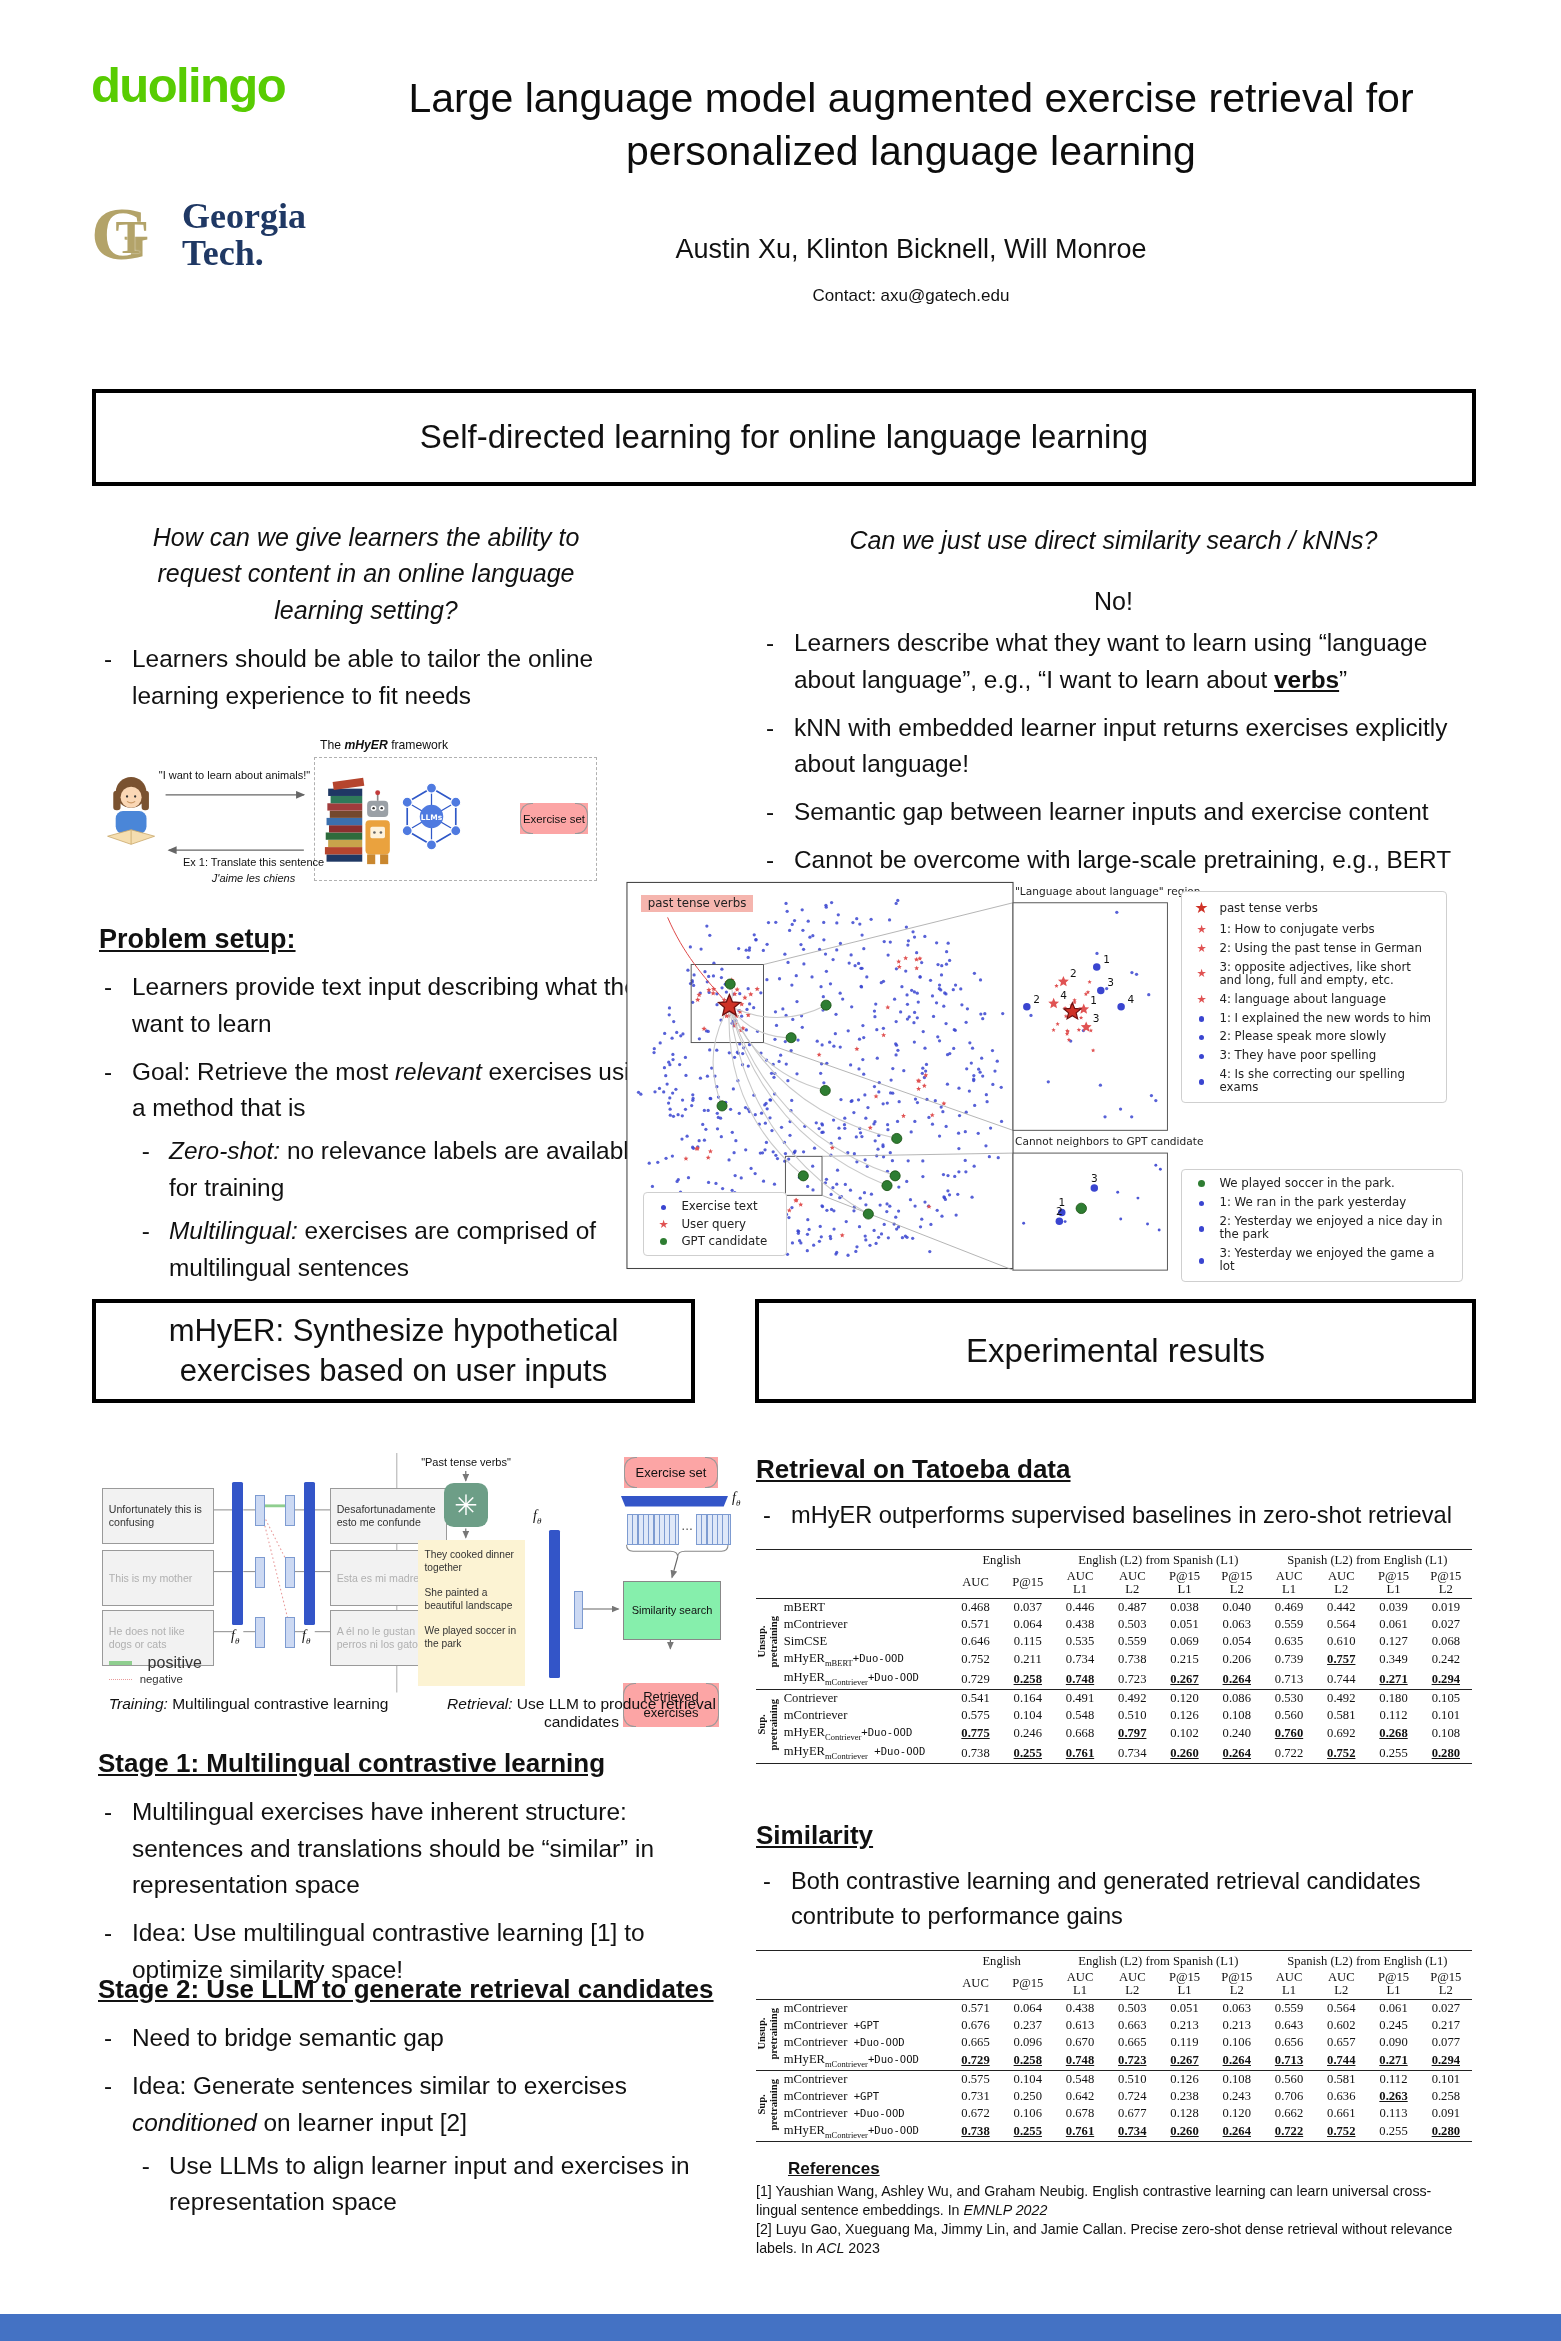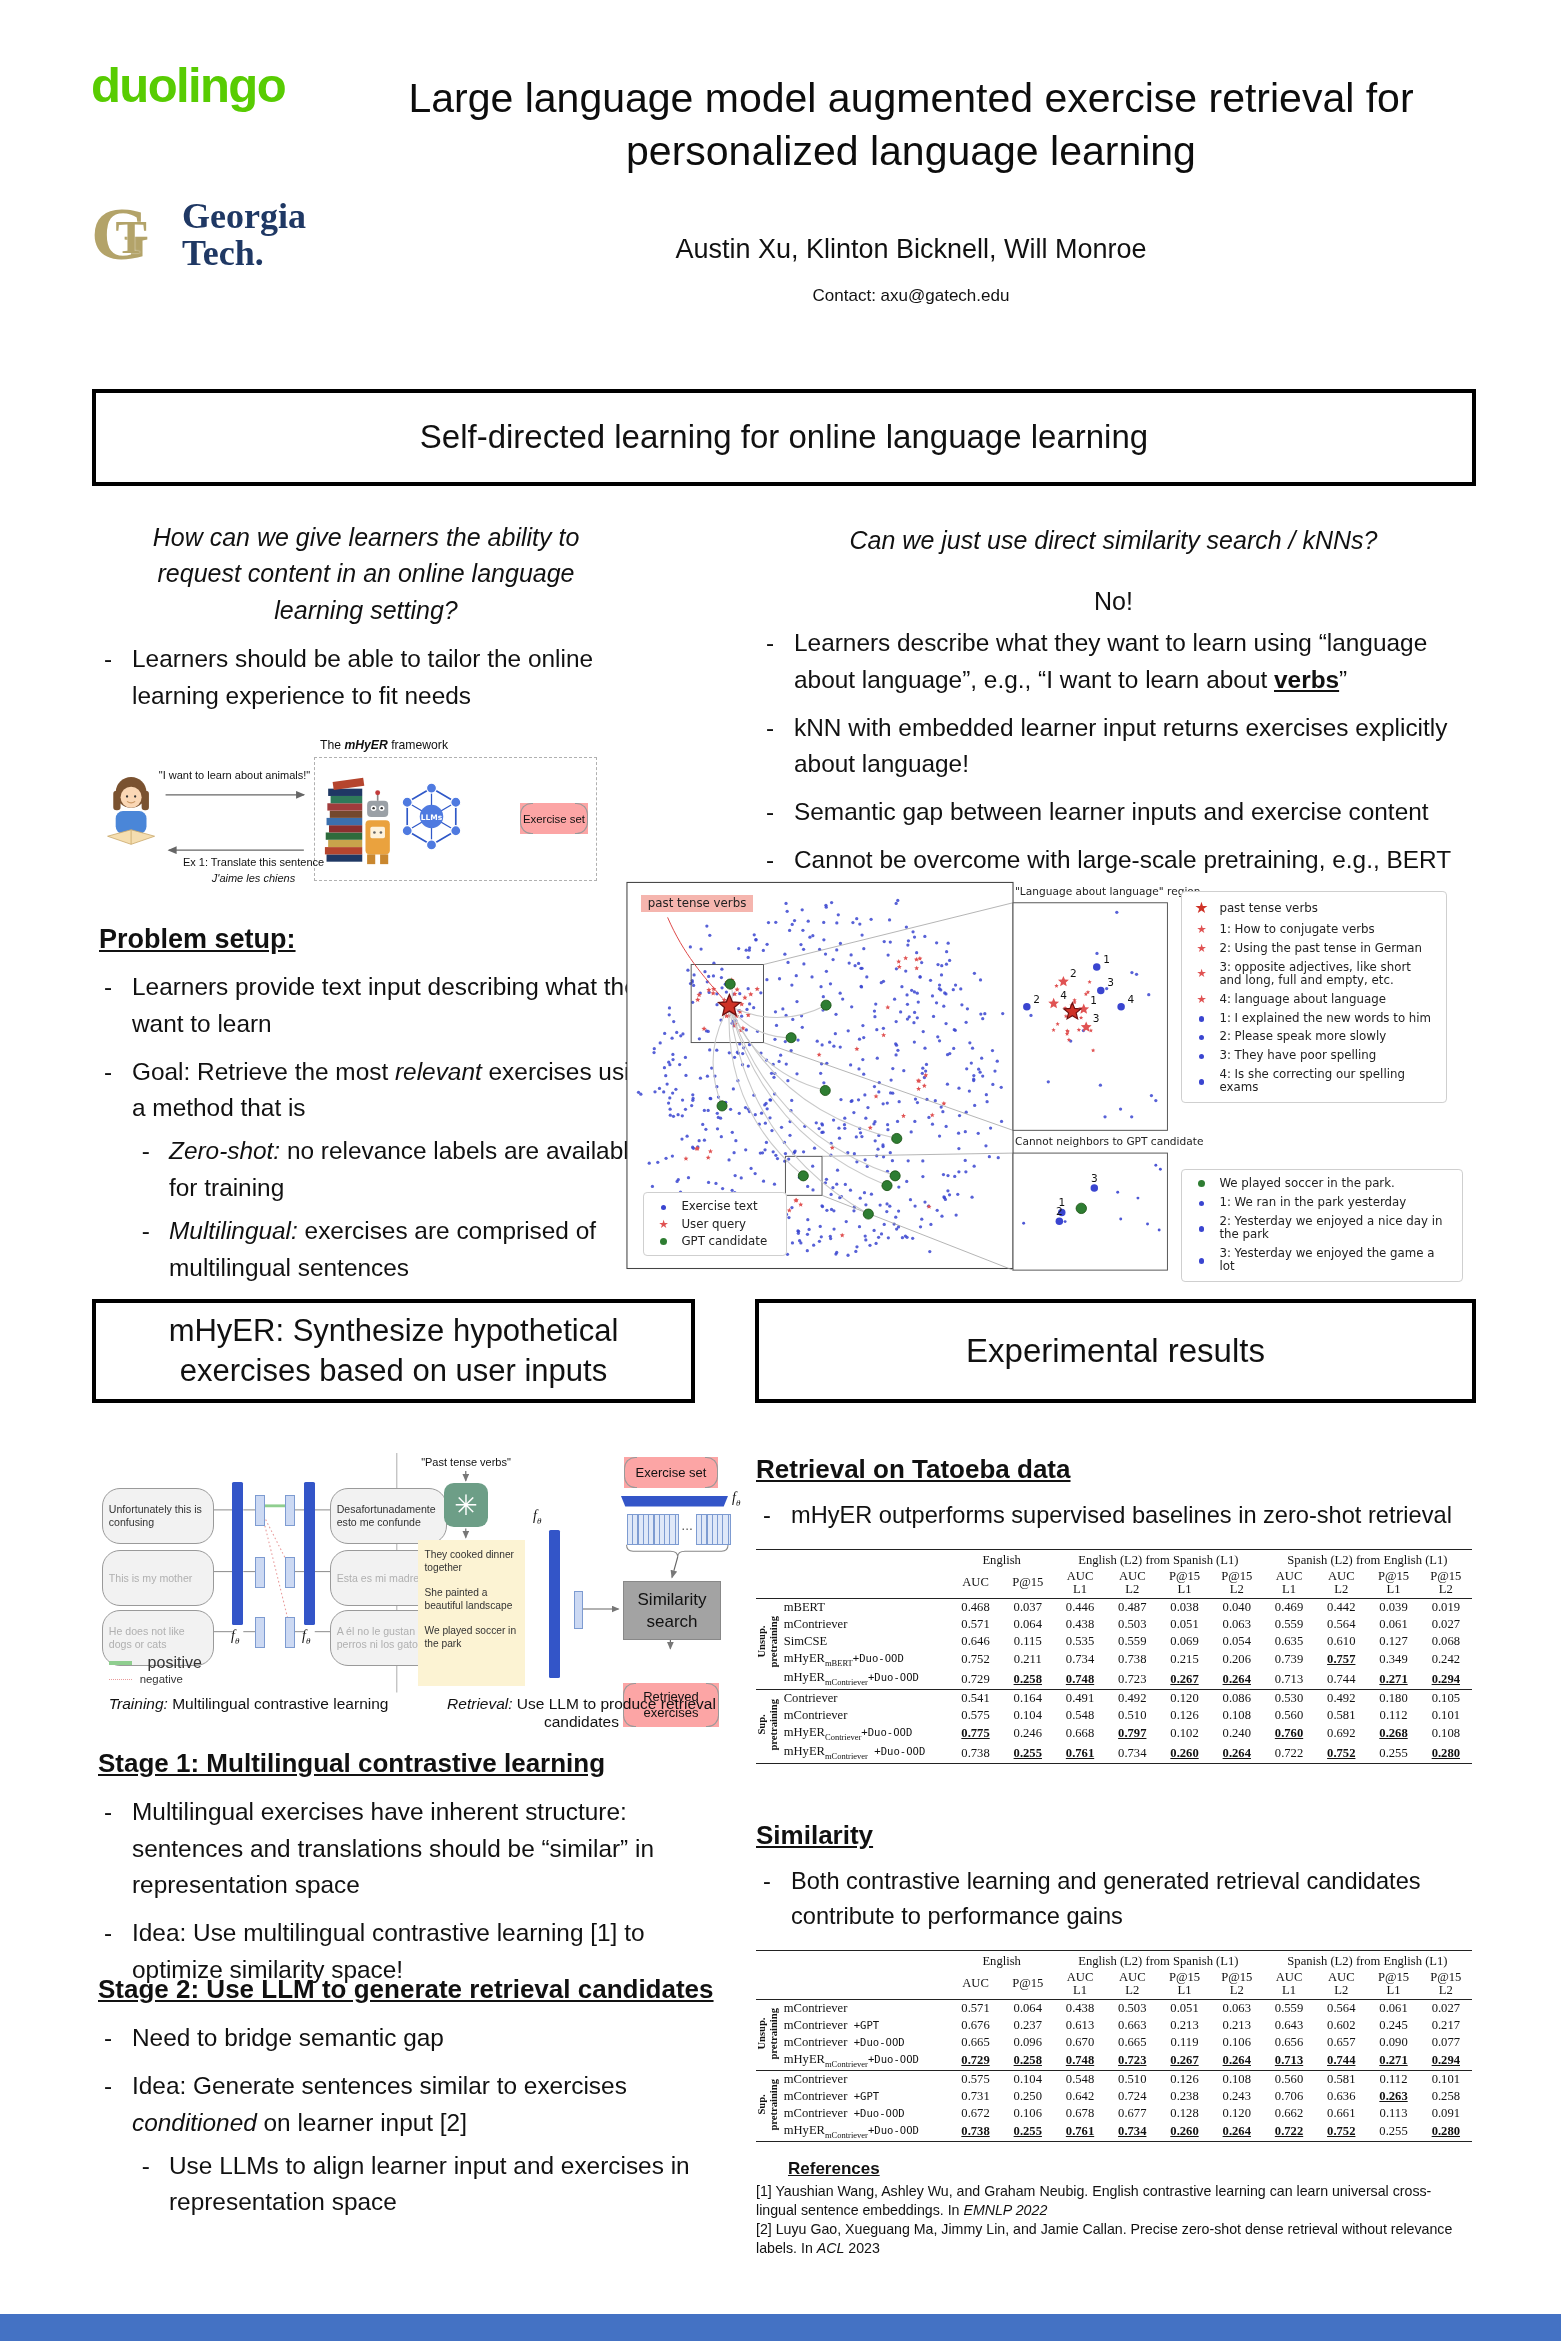--- a/index.html
+++ b/index.html
@@ -28,21 +28,21 @@
   .hdg{font-weight:bold;text-decoration:underline;font-size:26px;}
   .bu{font-weight:bold;text-decoration:underline;}
   
   .bracket{position:relative;display:flex;align-items:center;justify-content:center;text-align:center;background:#fca5a5;}
   .bracket::before,.bracket::after{content:"";position:absolute;top:0;bottom:0;width:12.2px;border:1.3px solid #9a9a9a;}
   .bracket::before{left:0;border-right:0;border-radius:11.4px 0 0 11.4px;}
   .bracket::after{right:0;border-left:0;border-radius:0 11.4px 11.4px 0;}
   .dashedbox{border:1.3px dashed #b0b0b0;background:#fff;}
   .smalltxt{font-size:11px;line-height:1.25;}
   .gptbtn{background:#6d9e87;border-radius:9.8px;color:#fff;display:flex;align-items:center;justify-content:center;font-size:28px;}
-  .gbox{background:#f2f2f2;border:1.1px solid #9a9a9a;border-radius:18px;font-size:10.6px;line-height:1.2;padding:4.9px 5.7px;color:#444;display:flex;align-items:center;}
+  .gbox{background:#f2f2f2;border:1.1px solid #9a9a9a;border-radius:0;font-size:10.6px;line-height:1.2;padding:4.9px 5.7px;color:#444;display:flex;align-items:center;}
   .gbox.dim{color:#b0b0b0;}
   .vbar{background:#3355c8;border-radius:1.6px;}
   .emb{background:#ccd9f3;border:0.8px solid #7d9bd1;}
   .stripes{border:0.8px solid #7d9bd1;background:repeating-linear-gradient(90deg,#dfe8f8 0 4.1px,#7d9bd1 4.1px 5.3px);}
   .ftheta{font-family:"Liberation Serif",serif;font-style:italic;font-size:14px;}
   .ftheta sub{font-size:9px;}
   .cap{font-size:15.5px;text-align:center;}
   .yellowbox{background:#fcf3d3;font-size:10.2px;line-height:1.3;color:#333;padding:8.1px 6.5px;}
   
   .legend{position:absolute;background:#fff;border:1.1px solid #cfcfcf;border-radius:4.1px;padding:7.3px 9.8px;display:flex;flex-direction:column;gap:5.7px;font-family:"DejaVu Sans",sans-serif;}
@@ -1137,21 +1137,21 @@
       <div>We played soccer in the park</div>
     </div>
     <div class="abs vbar" style="left:455px;top:81px;width:10.6px;height:148px;"></div>
     <div class="abs emb" style="left:480px;top:142px;width:7.3px;height:36px;"></div>
     <div class="abs bracket" style="left:530px;top:8.1px;width:94px;height:31px;font-size:13px;">Exercise set</div>
     <div class="abs" style="left:527px;top:47px;width:107px;height:10.6px;background:#3355c8;clip-path:polygon(0 0,100% 0,96% 100%,4% 100%);"></div>
     <div class="abs ftheta" style="left:638px;top:41px;"><span>f</span><sub>θ</sub></div>
     <div class="abs stripes" style="left:533px;top:65px;width:50px;height:29px;"></div>
     <div class="abs" style="left:587px;top:70px;font-size:12.2px;color:#444;">…</div>
     <div class="abs stripes" style="left:602px;top:65px;width:33px;height:29px;"></div>
-    <div class="abs" style="left:529px;top:132px;width:96px;height:57px;background:#a3a3a3;border:1.2px solid #888;display:flex;align-items:center;justify-content:center;text-align:center;font-size:17px;line-height:1.25;">Similarity search</div>
+    <div class="abs" style="left:529px;top:132px;width:96px;height:57px;background:#86efac;border:1.2px solid #888;display:flex;align-items:center;justify-content:center;text-align:center;font-size:11px;line-height:1.25;">Similarity search</div>
     <div class="abs bracket" style="left:529px;top:203px;width:96px;height:44px;font-size:13px;line-height:1.25;">Retrieved exercises</div>
     <div class="abs cap" style="left:325px;top:246px;width:325px;"><i>Retrieval:</i><span> Use LLM to produce retrieval candidates</span></div>
   </div>
 
   <div class="abs hdg" style="left:98px;top:1748px;">Stage 1: Multilingual contrastive learning</div>
   <ul class="abs blist" style="left:96px;top:1794px;width:642px;">
     <li>Multilingual exercises have inherent structure: sentences and translations should be “similar” in representation space</li>
     <li>Idea: Use multilingual contrastive learning [1] to optimize similarity space!</li>
   </ul>
   <div class="abs hdg" style="left:98px;top:1974px;">Stage 2: Use LLM to generate retrieval candidates</div>

